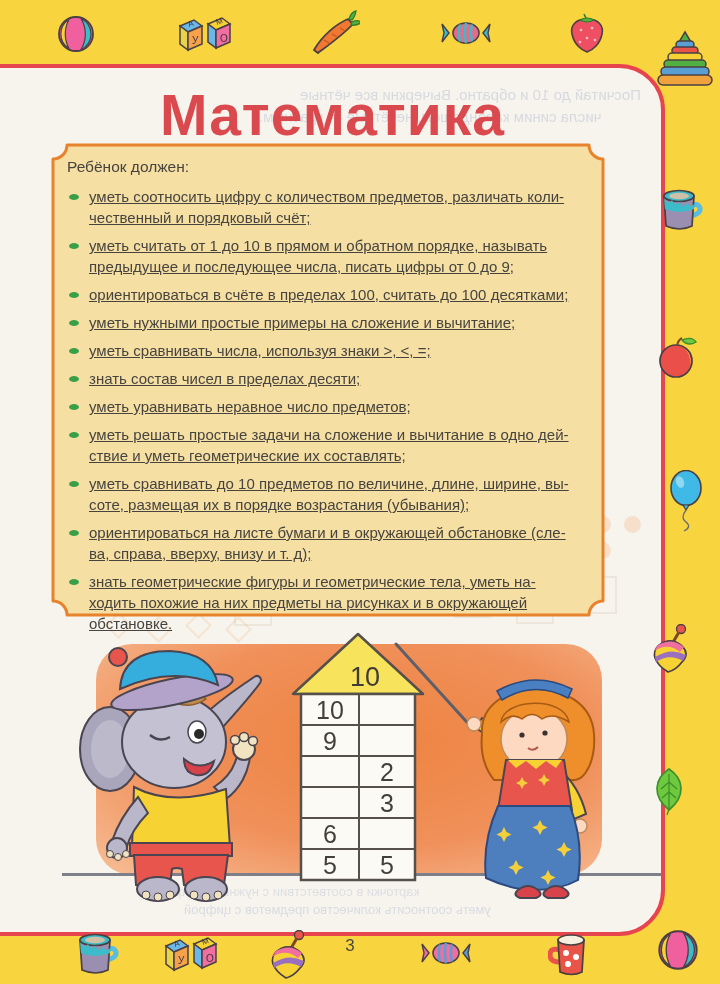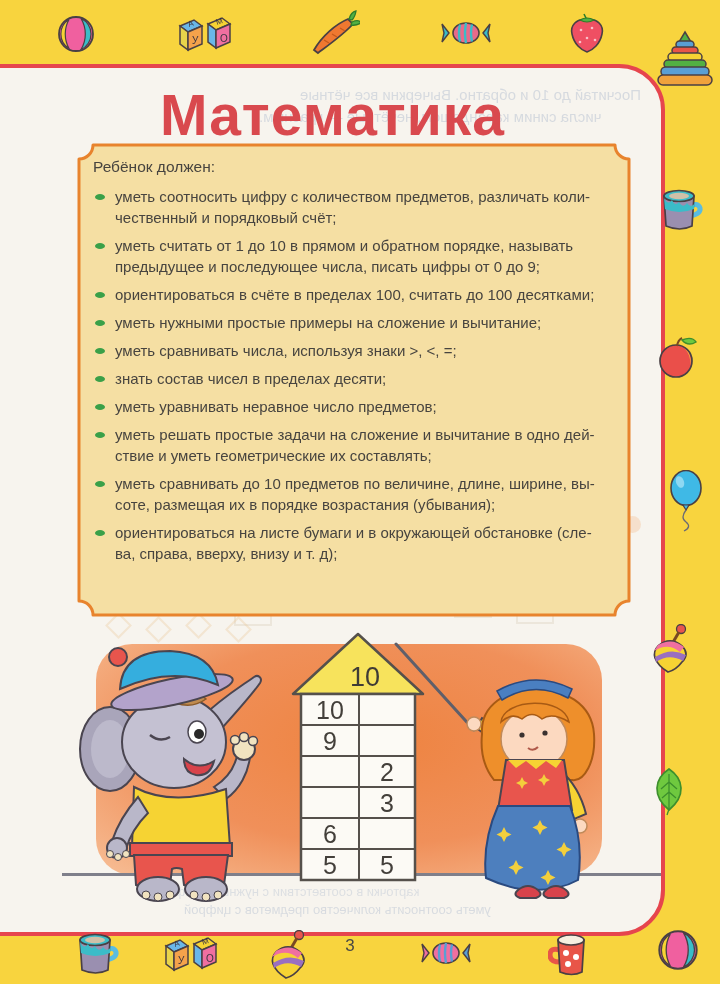--- a/index.html
+++ b/index.html
@@ -18,29 +18,29 @@
   .ghost.g-top1{top:18px;right:20px;font-size:15px;}
   .ghost.g-top2{top:40px;right:60px;font-size:15px;}
   .ghost.g-bot1{top:816px;left:140px;font-size:13px;opacity:.26;}
   .ghost.g-bot2{top:834px;left:180px;font-size:13px;opacity:.3;}
   .bleed-digit{position:absolute;left:390px;top:140px;font-size:150px;font-weight:bold;
                color:rgba(230,188,120,.22);transform:scaleX(-1);}
   .bleed-shape{position:absolute;border:2px solid #ddd2bf;opacity:.4;} 
   .bleed-circle{position:absolute;width:17px;height:17px;border-radius:50%;background:#f4b98c;opacity:.35;}
   .bleed-diamond{position:absolute;width:15px;height:15px;border:2px solid #ecc89c;opacity:.35;transform:rotate(45deg);}
   
-  .reqbox{position:absolute;left:73px;top:75px;width:554px;height:474px;border-radius:14px;}
+  .reqbox{position:absolute;left:47px;top:75px;width:554px;height:474px;border-radius:14px;}
   .reqbox svg.frame{position:absolute;left:0;top:0;}
   .req-content{position:absolute;left:16px;top:13px;width:520px;color:#47443f;font-size:15px;line-height:21px;}
   .req-heading{margin:0 0 9px 0;font-size:15.5px;}
   ul.req-list{list-style:none;margin:0;padding:0;}
   ul.req-list li{display:flex;margin:0 0 7px 0;}
   .bullet{flex:0 0 10px;width:6px;height:6px;border-radius:50%;background:#3aa048;
           margin:8px 10px 0 2px;}
-  .item-text{white-space:pre-line;width:500px;}
+  .item-text{white-space:pre-line;width:500px;text-decoration:underline;}
   
   .scene-bg{position:absolute;left:92px;top:576px;width:506px;height:231px;border-radius:36px;
             background:radial-gradient(ellipse at 55% 42%, #ee8340 0%, #f0905a 55%, #f7bf97 100%);}
   .floor{position:absolute;left:58px;top:805px;width:599px;height:3px;background:#7f7f8a;}
   .sprite{position:absolute;}
   
   .icon{position:absolute;}
   .page-number{position:absolute;left:330px;top:936px;width:40px;text-align:center;
                font-size:17px;color:#4a4a44;}
 </style>
@@ -117,20 +117,26 @@
               </li>
             <li>
                 <span class="bullet"></span>
                 <span class="item-text">уметь сравнивать до 10 предметов по величине, длине, ширине, вы-
 соте, размещая их в порядке возрастания (убывания);</span>
               </li>
             <li>
                 <span class="bullet"></span>
                 <span class="item-text">ориентироваться на листе бумаги и в окружающей обстановке (сле-
 ва, справа, вверху, внизу и т. д);</span>
+              </li>
+            <li>
+                <span class="bullet"></span>
+                <span class="item-text">знать геометрические фигуры и геометрические тела, уметь на-
+ходить похожие на них предметы на рисунках и в окружающей
+обстановке.</span>
               </li>
           </ul>
         </div>
       </div>
 
       <div class="scene-bg"></div>
       <div class="floor"></div>
 
       <svg class="sprite" style="left:283px;top:562px;" width="142" height="252" viewBox="0 0 142 252">
         <polygon points="71,4 6,64 136,64" fill="#f7e35c" stroke="#55504b" stroke-width="2.5" stroke-linejoin="round"></polygon>

